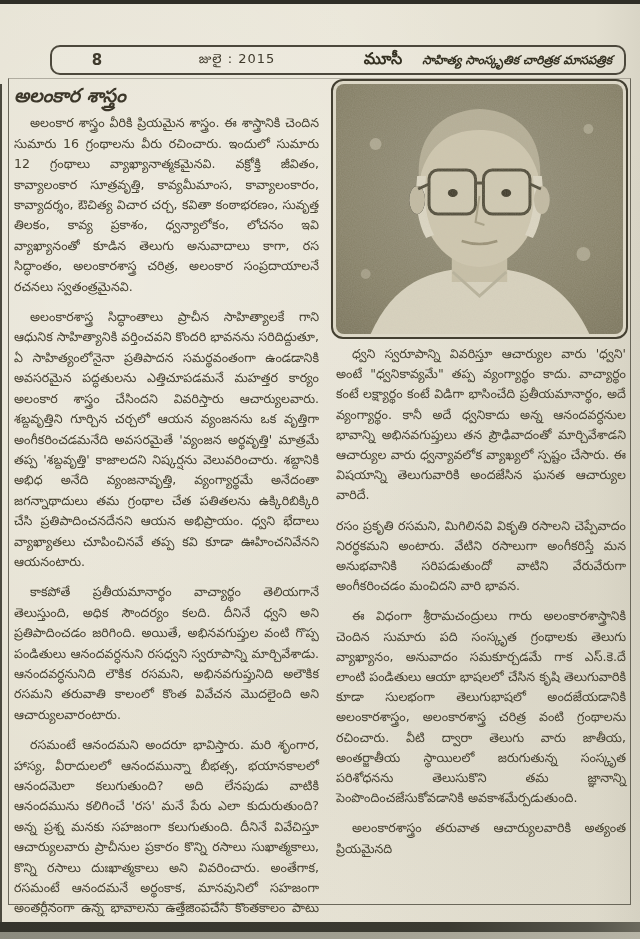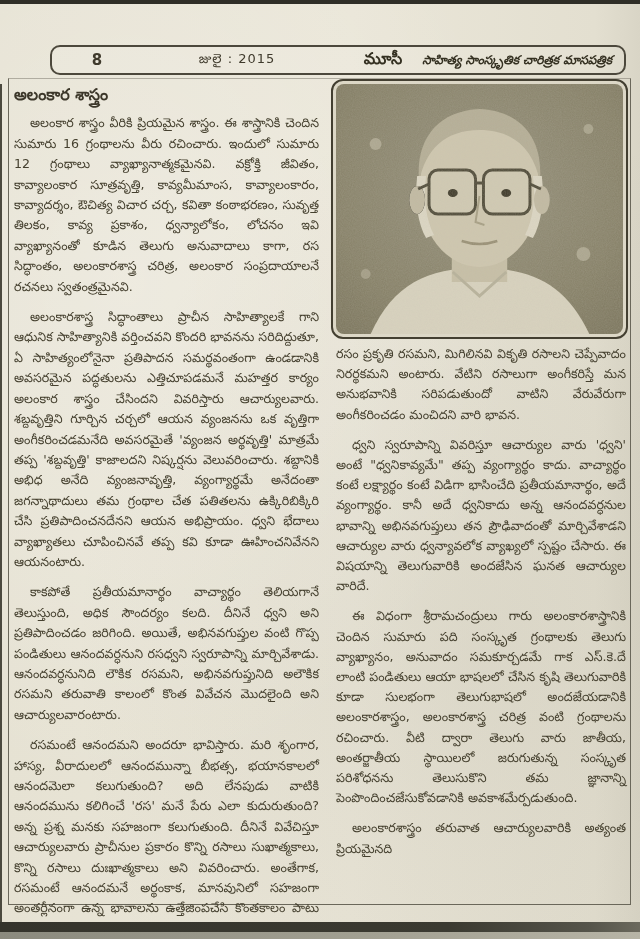--- a/index.html
+++ b/index.html
@@ -42,21 +42,21 @@
   .col-left{
     position:absolute;left:14px;top:81px;width:305px;
     font-size:12.6px;line-height:20.4px;text-align:justify;
   }
   .col-right{
     position:absolute;left:336px;top:344px;width:290px;
     font-size:12.6px;line-height:20.2px;text-align:justify;
   }
   p.para{margin:0 0 10px 0;text-indent:16px;}
   p.para.no-indent{text-indent:0;}
-  .section-heading{font-weight:bold;font-size:16px;margin:4px 0 8px 0;text-indent:0;color:#3c372a;}
+  .section-heading{font-weight:bold;font-size:19px;margin:4px 0 8px 0;text-indent:0;color:#3c372a;font-style:italic;}
   .closing-line{margin:2px 0 0 0;text-indent:16px;}
 
   
   .photo-frame{
     position:absolute;left:331px;top:79px;width:297px;height:260px;
     border:2px solid #433f31;border-radius:12px;box-sizing:border-box;
     padding:3px;background:#dcd7c6;
   }
   .photo-frame svg{display:block;width:100%;height:100%;border-radius:8px;}
 </style>
@@ -121,20 +121,20 @@
     <ellipse cx="118" cy="109" rx="5" ry="4" fill="#3e3929"></ellipse>
     <ellipse cx="172" cy="109" rx="5" ry="4" fill="#3e3929"></ellipse>
     <path d="M145,112 L141,138 L150,141" stroke="#a69e83" fill="none" stroke-width="2"></path>
     <path d="M127,157 Q145,163 163,157" stroke="#988f74" fill="none" stroke-width="2.5"></path>
     <path d="M118,188 L145,212 L172,188" stroke="#b7b19a" fill="none" stroke-width="3"></path>
     <rect width="290" height="250" filter="url(#grain)" opacity="0.55"></rect>
   </svg>
 </div>
 
 <div class="col-right">
+  <p class="para">ధ్వని స్వరూపాన్ని వివరిస్తూ ఆచార్యుల వారు 'ధ్వని' అంటే "ధ్వనికావ్యమే" తప్ప వ్యంగ్యార్థం కాదు. వాచ్యార్థం కంటే లక్ష్యార్థం కంటే విడిగా భాసించేది ప్రతీయమానార్థం, అదే వ్యంగ్యార్థం. కానీ అదే ధ్వనికాదు అన్న ఆనందవర్ధనుల భావాన్ని అభినవగుప్తులు తన ప్రౌఢివాదంతో మార్చివేశాడని ఆచార్యుల వారు ధ్వన్యావలోక వ్యాఖ్యలో స్పష్టం చేసారు. ఈ విషయాన్ని తెలుగువారికి అందజేసిన ఘనత ఆచార్యుల వారిదే.</p>
   <p class="para no-indent">రసం ప్రకృతి రసమని, మిగిలినవి వికృతి రసాలని చెప్పేవాదం నిరర్థకమని అంటారు. వేటిని రసాలుగా అంగీకరిస్తే మన అనుభవానికి సరిపడుతుందో వాటిని వేరువేరుగా అంగీకరించడం మంచిదని వారి భావన.</p>
-  <p class="para">ధ్వని స్వరూపాన్ని వివరిస్తూ ఆచార్యుల వారు 'ధ్వని' అంటే "ధ్వనికావ్యమే" తప్ప వ్యంగ్యార్థం కాదు. వాచ్యార్థం కంటే లక్ష్యార్థం కంటే విడిగా భాసించేది ప్రతీయమానార్థం, అదే వ్యంగ్యార్థం. కానీ అదే ధ్వనికాదు అన్న ఆనందవర్ధనుల భావాన్ని అభినవగుప్తులు తన ప్రౌఢివాదంతో మార్చివేశాడని ఆచార్యుల వారు ధ్వన్యావలోక వ్యాఖ్యలో స్పష్టం చేసారు. ఈ విషయాన్ని తెలుగువారికి అందజేసిన ఘనత ఆచార్యుల వారిదే.</p>
   <p class="para">ఈ విధంగా శ్రీరామచంద్రులు గారు అలంకారశాస్త్రానికి చెందిన సుమారు పది సంస్కృత గ్రంథాలకు తెలుగు వ్యాఖ్యానం, అనువాదం సమకూర్చడమే గాక ఎస్.కె.దే లాంటి పండితులు ఆయా భాషలలో చేసిన కృషి తెలుగువారికి కూడా సులభంగా తెలుగుభాషలో అందజేయడానికి అలంకారశాస్త్రం, అలంకారశాస్త్ర చరిత్ర వంటి గ్రంథాలను రచించారు. వీటి ద్వారా తెలుగు వారు జాతీయ, అంతర్జాతీయ స్థాయిలలో జరుగుతున్న సంస్కృత పరిశోధనను తెలుసుకొని తమ జ్ఞానాన్ని పెంపొందించజేసుకోవడానికి అవకాశమేర్పడుతుంది.</p>
   <p class="para closing-line">అలంకారశాస్త్రం తరువాత ఆచార్యులవారికి అత్యంత ప్రియమైనది</p>
 </div>
 
 <div class="band-bottom"></div>
 <div class="band-bottom-shadow"></div>
 
 </body></html>

